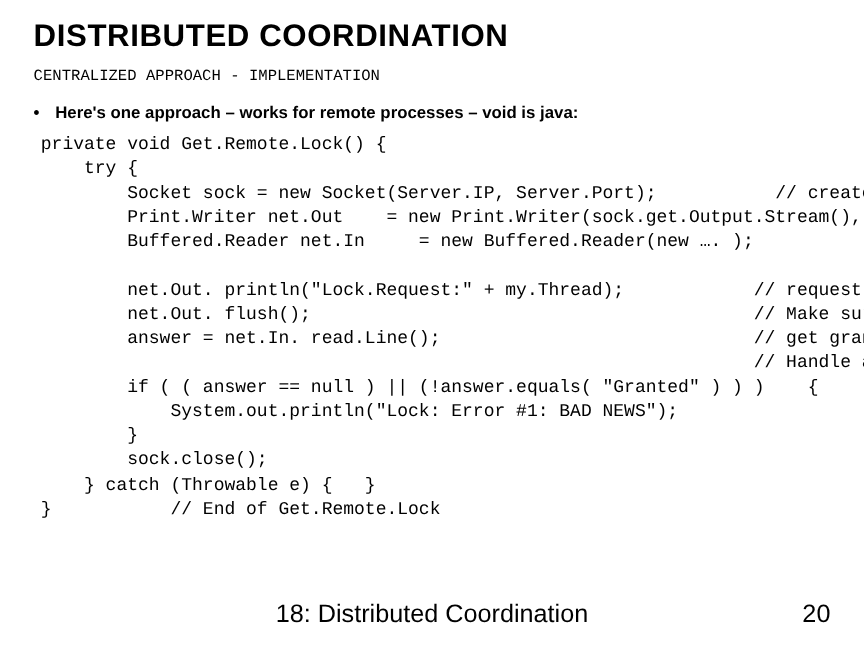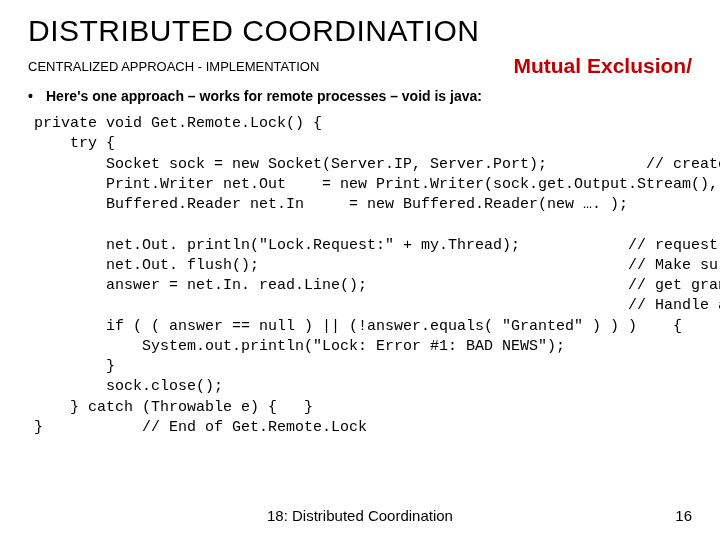--- a/index.html
+++ b/index.html
@@ -7,30 +7,31 @@
     padding: 14px 28px 14px 28px;
     width: 720px;
     height: 540px;
     box-sizing: border-box;
     font-family: Arial, Helvetica, sans-serif;
     color: #000;
     background: #fff;
     position: relative;
   }
   .title {
-    font-size: 30px;
-    font-weight: normal;
+    font-size: 26px;
+    font-weight: bold;
     margin: 0 0 6px 0;
     letter-spacing: 0.5px;
   }
   .header-row {
     display: flex;
     justify-content: space-between;
     align-items: center;
     margin-bottom: 10px;
+    font-family: Liberation Mono, monospace;
   }
   .subtitle {
     font-size: 13px;
     font-weight: normal;
   }
   .topic {
     font-size: 21px;
     font-weight: bold;
     color: #c00000;
     text-align: center;
@@ -56,41 +57,41 @@
   .footer {
     position: absolute;
     bottom: 16px;
     left: 0;
     width: 720px;
     box-sizing: border-box;
     padding: 0 28px;
     display: flex;
     justify-content: flex-start;
     align-items: baseline;
-    font-size: 15px;
+    font-size: 21px;
   }
   .footer .center {
     position: absolute;
     left: 0;
     width: 720px;
     text-align: center;
   }
   .footer .right {
     margin-left: auto;
   }
 </style>
 </head>
 <body>
 
 <div class="title">DISTRIBUTED COORDINATION</div>
 
 <div class="header-row">
   <div class="subtitle">CENTRALIZED APPROACH - IMPLEMENTATION</div>
   <div class="topic">
-    <span>Mutual Exclusion/</span><br>
+    <br>
   </div>
 </div>
 
 <div class="bullet-row">
   <span class="dot">•</span><span>Here's one approach – works for remote processes – void is java:</span>
 </div>
 
 <div class="code">private void Get.Remote.Lock() {
     try {
         Socket sock = new Socket(Server.IP, Server.Port);           // create socket &amp; connect
@@ -103,14 +104,14 @@
                                                                   // Handle any error
         if ( ( answer == null ) || (!answer.equals( "Granted" ) ) )    {
             System.out.println("Lock: Error #1: BAD NEWS");
         }
         sock.close();
     } catch (Throwable e) {   }
 }           // End of Get.Remote.Lock</div>
 
 <div class="footer">
   <div class="center">18: Distributed Coordination</div>
-  <div class="right">16</div>
+  <div class="right">20</div>
 </div>
 
 </body></html>

